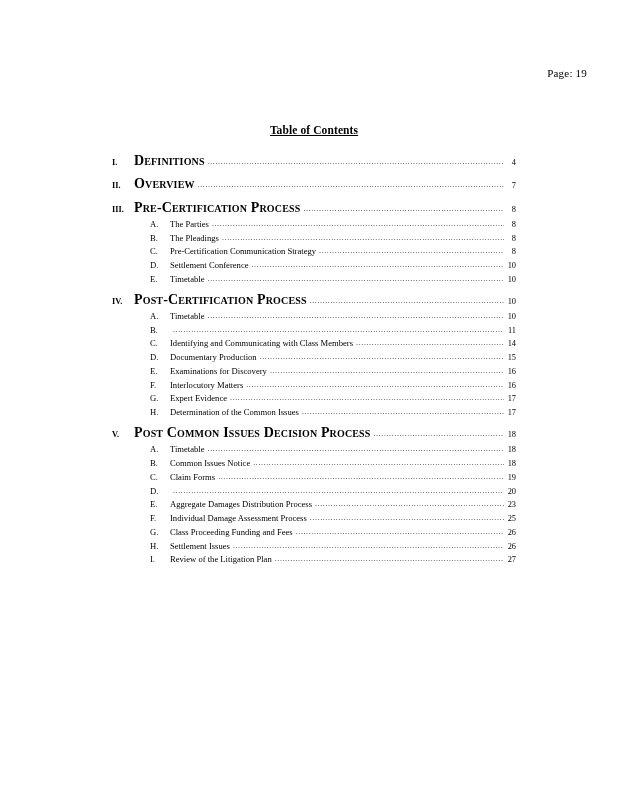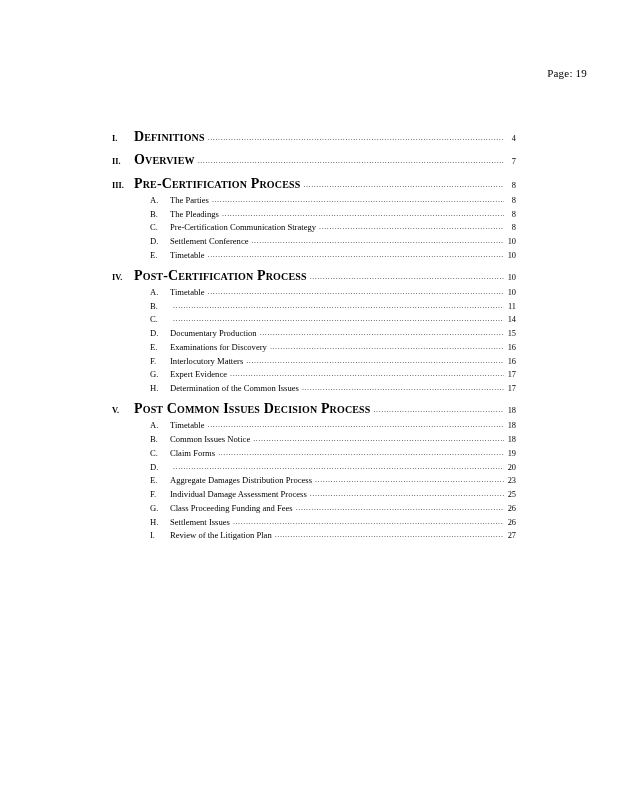--- a/index.html
+++ b/index.html
@@ -104,20 +104,21 @@
   }
 </style>
 </head>
 <body>
 
 <div class="page">
 
   <div class="page-number">Page: 19</div>
 
   <div class="toc-wrap">
+    <div class="toc-title">Table of Contents</div>
     <ul class="toc-list" id="toc-list">
         <li class="toc-row level1">
           <span class="num">I.</span>
           <span class="label">Definitions</span>
           <span class="leader">........................................................................................................................................................................................................</span>
           <span class="pg">4</span>
         </li>
         <li class="toc-row level1">
           <span class="num">II.</span>
           <span class="label">Overview</span>
@@ -172,20 +173,21 @@
           <span class="leader">........................................................................................................................................................................................................</span>
           <span class="pg">10</span>
         </li>
         <li class="toc-row level2">
           <span class="num">B.</span>
           <span class="leader">........................................................................................................................................................................................................</span>
           <span class="pg">11</span>
         </li>
         <li class="toc-row level2">
           <span class="num">C.</span>
+          <span class="label">Identifying and Communicating with Class Members</span>
           <span class="leader">........................................................................................................................................................................................................</span>
           <span class="pg">14</span>
         </li>
         <li class="toc-row level2">
           <span class="num">D.</span>
           <span class="label">Documentary Production</span>
           <span class="leader">........................................................................................................................................................................................................</span>
           <span class="pg">15</span>
         </li>
         <li class="toc-row level2">

